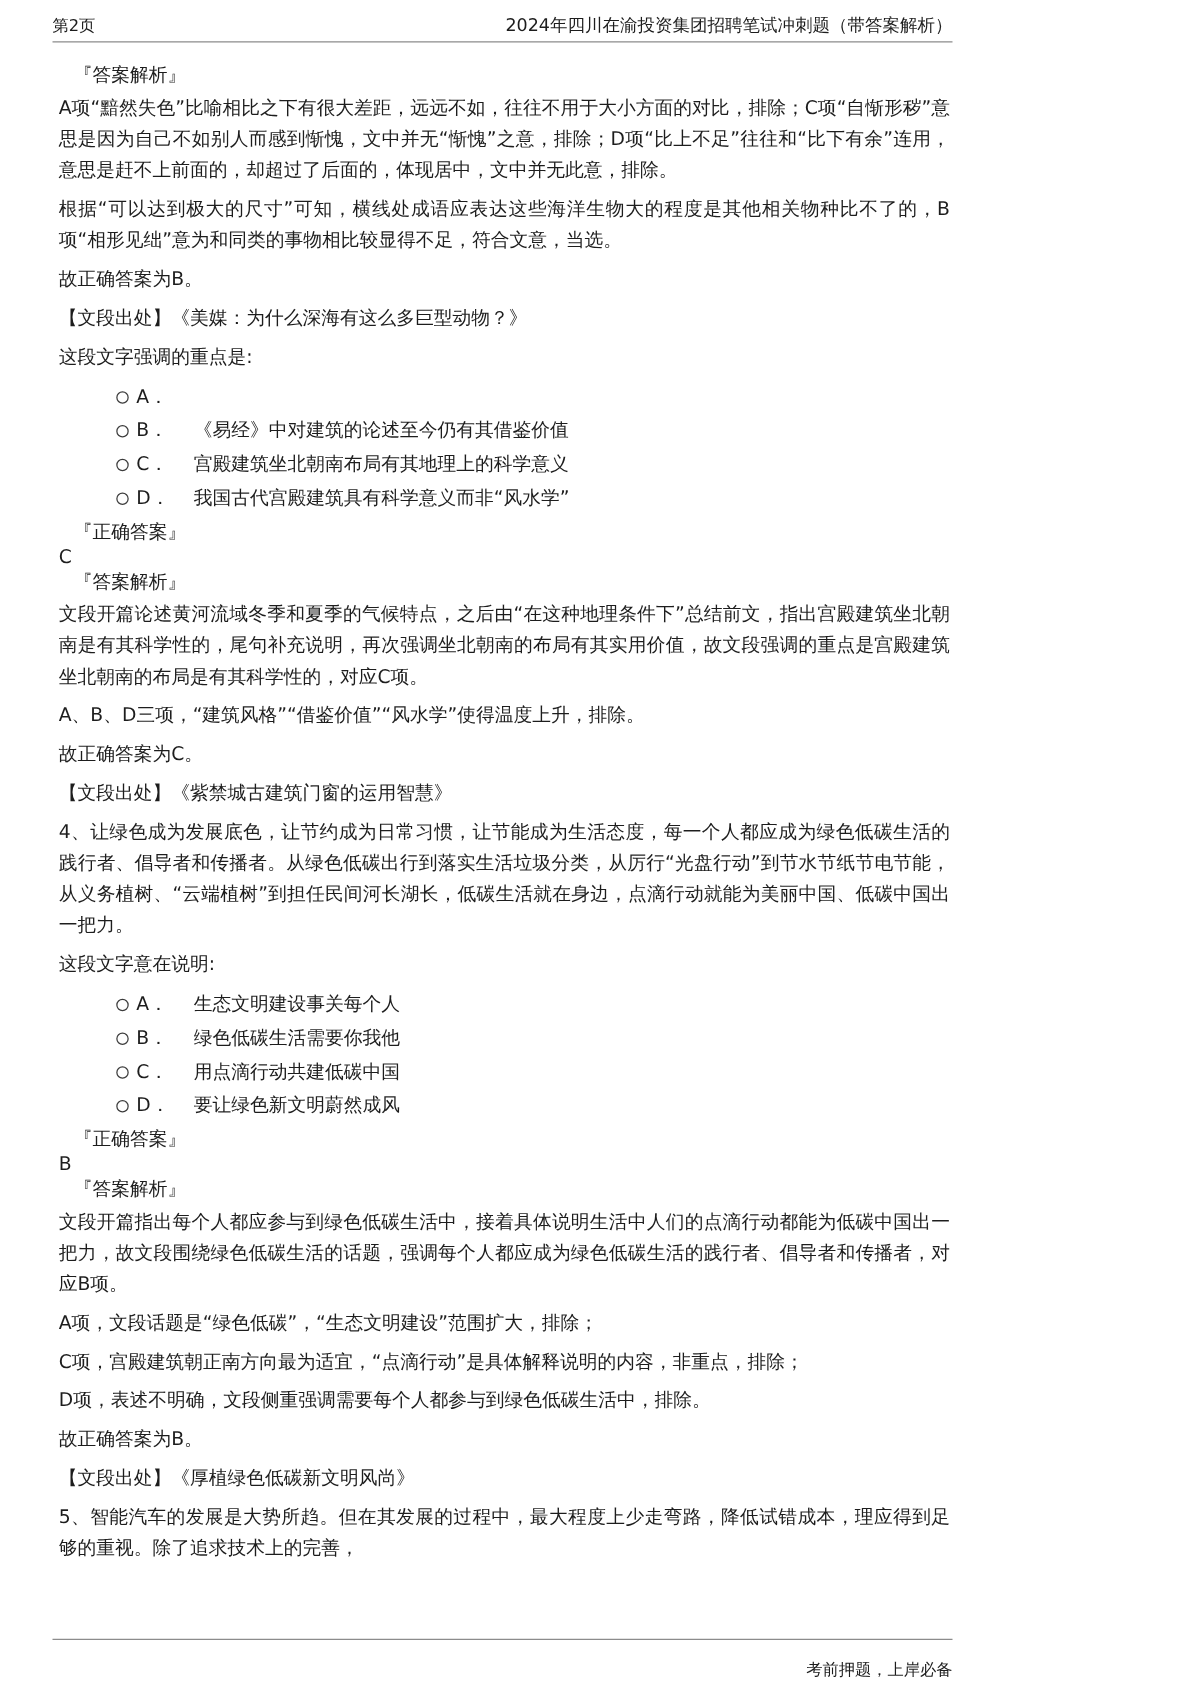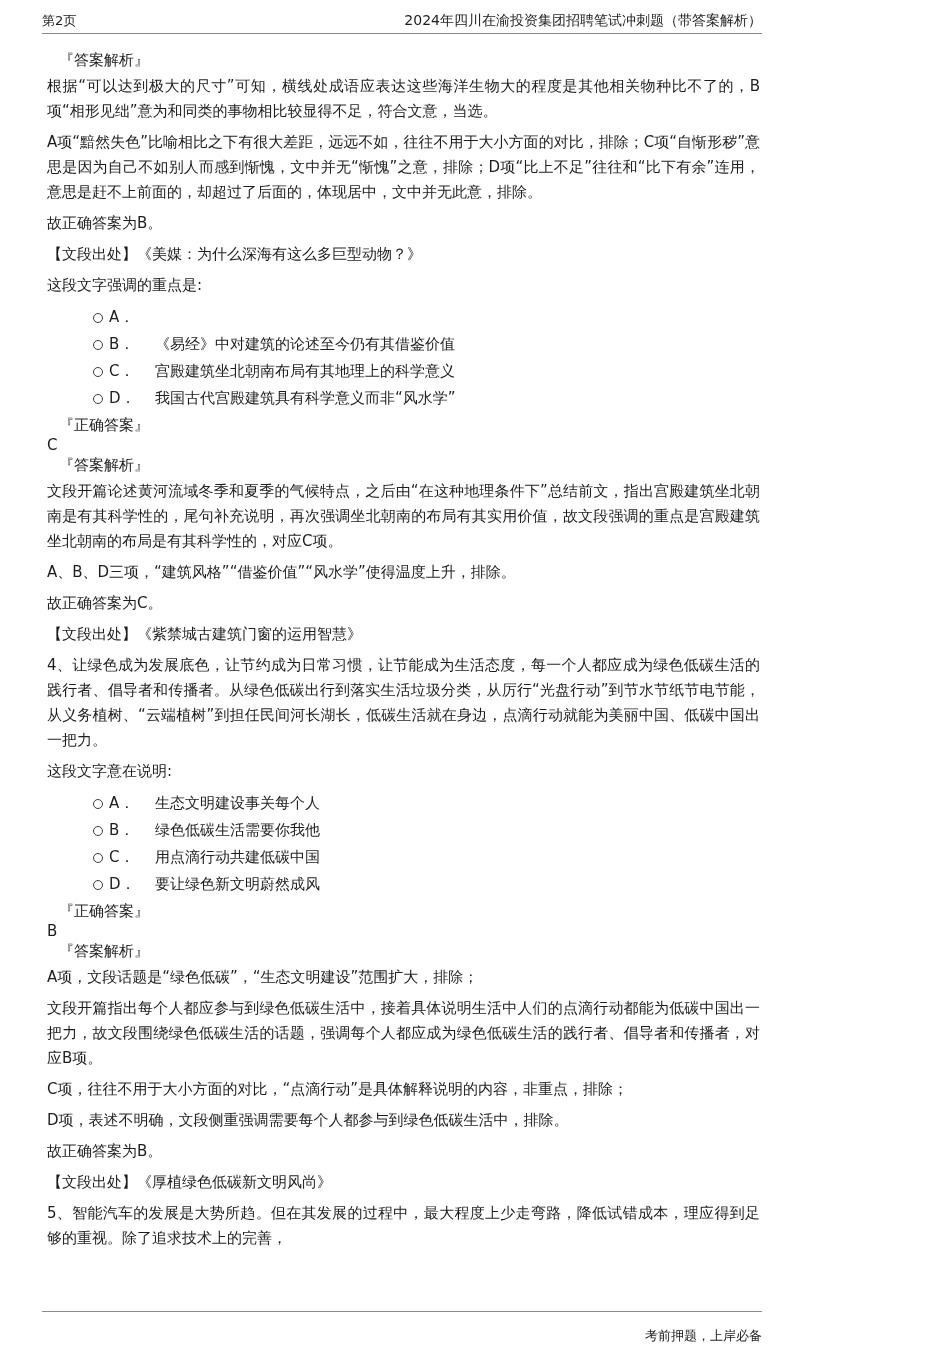--- a/index.html
+++ b/index.html
@@ -42,22 +42,22 @@
 <div class="page">
 
   <div class="hdr">
     <span class="hdr-left">第2页</span>
     <span class="hdr-right">2024年四川在渝投资集团招聘笔试冲刺题（带答案解析）</span>
   </div>
 
   <div class="main">
 
     <p class="bk">『答案解析』</p>
+    <p class="para">A项“黯然失色”比喻相比之下有很大差距，远远不如，往往不用于大小方面的对比，排除；C项“自惭形秽”意思是因为自己不如别人而感到惭愧，文中并无“惭愧”之意，排除；D项“比上不足”往往和“比下有余”连用，意思是赶不上前面的，却超过了后面的，体现居中，文中并无此意，排除。</p>
     <p class="para">根据“可以达到极大的尺寸”可知，横线处成语应表达这些海洋生物大的程度是其他相关物种比不了的，B项“相形见绌”意为和同类的事物相比较显得不足，符合文意，当选。</p>
-    <p class="para">A项“黯然失色”比喻相比之下有很大差距，远远不如，往往不用于大小方面的对比，排除；C项“自惭形秽”意思是因为自己不如别人而感到惭愧，文中并无“惭愧”之意，排除；D项“比上不足”往往和“比下有余”连用，意思是赶不上前面的，却超过了后面的，体现居中，文中并无此意，排除。</p>
     <p class="para">故正确答案为B。</p>
     <p class="para">【文段出处】《美媒：为什么深海有这么多巨型动物？》</p>
 
     <p class="para">这段文字强调的重点是:</p>
     <div class="opts">
       <div class="opt">
         <span class="radio"></span>
         <span class="optlabel">A．</span>
       </div>
       <div class="opt">
@@ -104,23 +104,23 @@
       </div>
       <div class="opt">
         <span class="radio"></span>
         <span class="optlabel">D．</span>
         <span class="opttext">要让绿色新文明蔚然成风</span>
       </div>
     </div>
     <p class="bk" style="margin-bottom:0">『正确答案』</p>
     <p class="ansletter">B</p>
     <p class="bk">『答案解析』</p>
+    <p class="para">文段开篇指出每个人都应参与到绿色低碳生活中，接着具体说明生活中人们的点滴行动都能为低碳中国出一把力，故文段围绕绿色低碳生活的话题，强调每个人都应成为绿色低碳生活的践行者、倡导者和传播者，对应B项。</p>
     <p class="para">A项，文段话题是“绿色低碳”，“生态文明建设”范围扩大，排除；</p>
-    <p class="para">文段开篇指出每个人都应参与到绿色低碳生活中，接着具体说明生活中人们的点滴行动都能为低碳中国出一把力，故文段围绕绿色低碳生活的话题，强调每个人都应成为绿色低碳生活的践行者、倡导者和传播者，对应B项。</p>
-    <p class="para">C项，往往不用于大小方面的对比，“点滴行动”是具体解释说明的内容，非重点，排除；</p>
+    <p class="para">C项，宫殿建筑朝正南方向最为适宜，“点滴行动”是具体解释说明的内容，非重点，排除；</p>
     <p class="para">D项，表述不明确，文段侧重强调需要每个人都参与到绿色低碳生活中，排除。</p>
     <p class="para">故正确答案为B。</p>
     <p class="para">【文段出处】《厚植绿色低碳新文明风尚》</p>
 
     <p class="para">5、智能汽车的发展是大势所趋。但在其发展的过程中，最大程度上少走弯路，降低试错成本，理应得到足够的重视。除了追求技术上的完善，</p>
 
   </div>
 
   <div class="ftr">
     <span class="ftr-left">考前押题，上岸必备</span>

